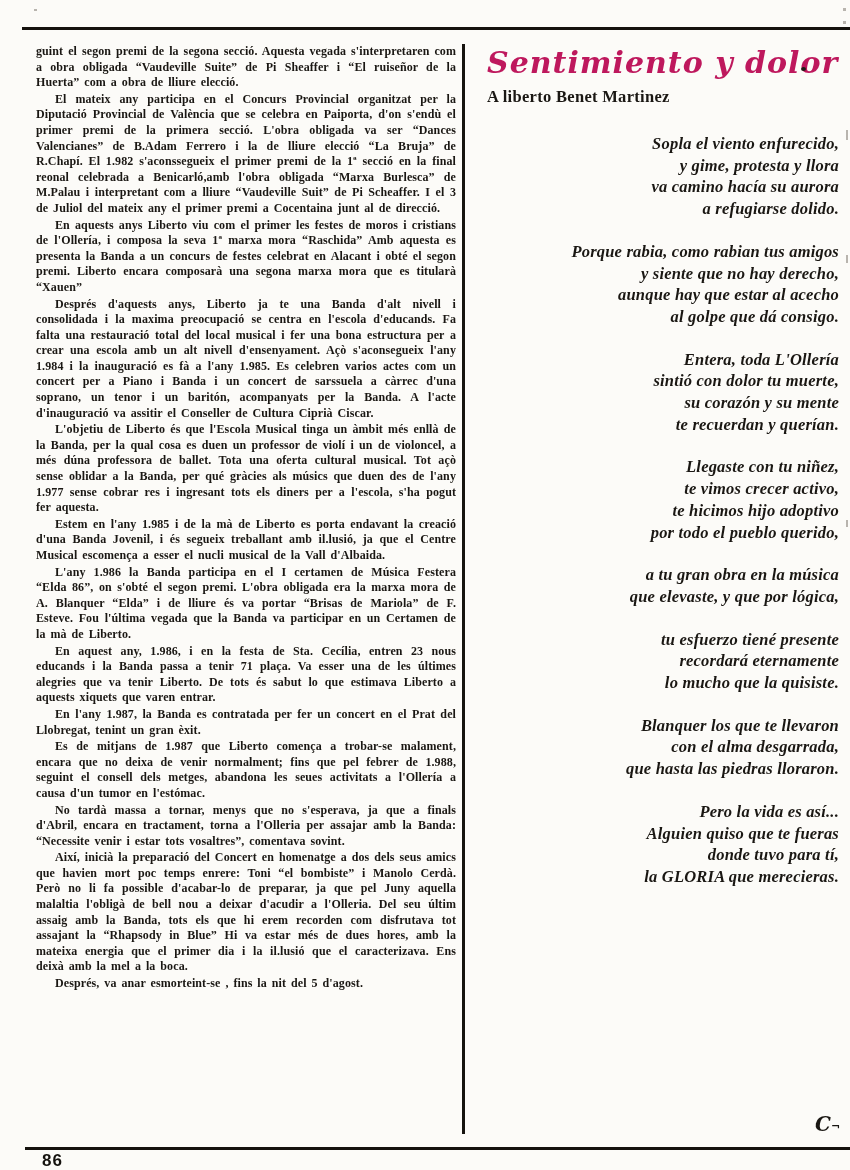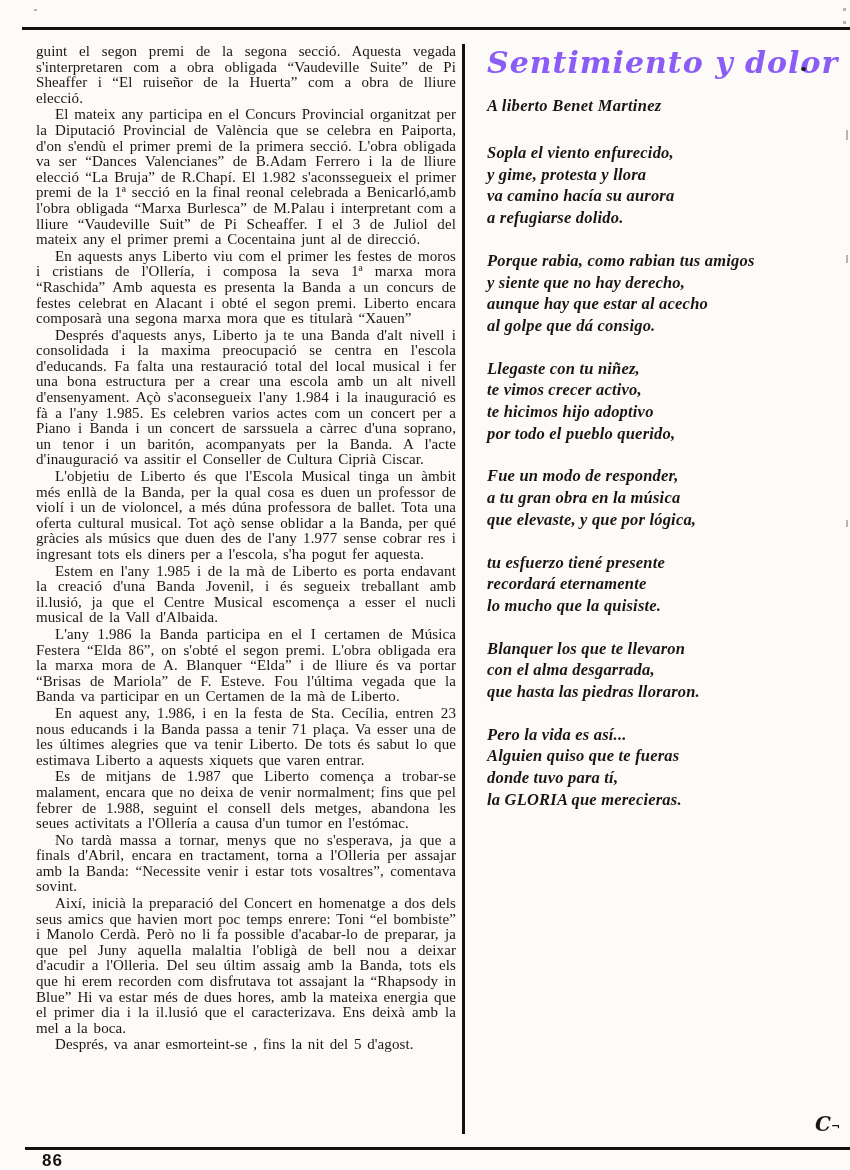--- a/index.html
+++ b/index.html
@@ -12,38 +12,38 @@
     font-family:"Liberation Serif", serif;
     color:#1a1713;
   }
   
   .top-rule{position:absolute;left:22px;top:27px;width:828px;height:3px;background:#15120e;}
   .bottom-rule{position:absolute;left:25px;top:1147px;width:825px;height:3px;background:#15120e;}
   .divider{position:absolute;left:462px;top:44px;width:3px;height:1090px;background:#16130f;}
   
   .col-left{
     position:absolute;left:36px;top:44px;width:420px;
-    font-weight:400;font-size:15px;line-height:15.6px;
+    font-weight:700;font-size:12px;line-height:15.6px;
     text-align:justify;word-spacing:1.8px;letter-spacing:0.1px;
   }
   .para{margin:0 0 1px 0;text-indent:19px;}
   .para.cont{text-indent:0;}
   
   .col-right{position:absolute;left:487px;top:46px;width:352px;}
   .poem-title{
     margin:0;font-family:"DejaVu Serif", serif;
     font-style:italic;font-weight:900;font-size:30px;line-height:34px;
-    letter-spacing:1px;color:#8b5cf6;
+    letter-spacing:1px;color:#be185d;
   }
   .dedication{
-    margin-top:16px;font-style:italic;font-weight:700;font-size:16.5px;
+    margin-top:7px;font-weight:700;font-size:16.5px;
     letter-spacing:0.3px;
   }
   .poem{margin-top:26px;}
-  .stanza{margin-bottom:21px;}
+  .stanza{margin-bottom:21px;text-align:right;}
   .line{
     font-style:italic;font-weight:700;font-size:16.5px;line-height:21.7px;
     letter-spacing:0.2px;white-space:nowrap;
   }
   
   .signature{
     position:absolute;left:815px;top:1112px;
     font-family:"DejaVu Serif", serif;font-style:italic;font-weight:900;font-size:20px;
   }
   .signature .mark{font-size:11px;font-style:normal;vertical-align:1px;}
@@ -65,20 +65,21 @@
 
   <div class="col-left" id="article-column">
       <p class="para cont">guint el segon premi de la segona secció. Aquesta vegada s'interpretaren com a obra obligada “Vaudeville Suite” de Pi Sheaffer i “El ruiseñor de la Huerta” com a obra de lliure elecció.</p>
       <p class="para">El mateix any participa en el Concurs Provincial organitzat per la Diputació Provincial de València que se celebra en Paiporta, d'on s'endù el primer premi de la primera secció. L'obra obligada va ser “Dances Valencianes” de B.Adam Ferrero i la de lliure elecció “La Bruja” de R.Chapí. El 1.982 s'aconssegueix el primer premi de la 1ª secció en la final reonal celebrada a Benicarló,amb l'obra obligada “Marxa Burlesca” de M.Palau i interpretant com a lliure “Vaudeville Suit” de Pi Scheaffer. I el 3 de Juliol del mateix any el primer premi a Cocentaina junt al de direcció.</p>
       <p class="para">En aquests anys Liberto viu com el primer les festes de moros i cristians de l'Ollería, i composa la seva 1ª marxa mora “Raschida” Amb aquesta es presenta la Banda a un concurs de festes celebrat en Alacant i obté el segon premi. Liberto encara composarà una segona marxa mora que es titularà “Xauen”</p>
       <p class="para">Després d'aquests anys, Liberto ja te una Banda d'alt nivell i consolidada i la maxima preocupació se centra en l'escola d'educands. Fa falta una restauració total del local musical i fer una bona estructura per a crear una escola amb un alt nivell d'ensenyament. Açò s'aconsegueix l'any 1.984 i la inauguració es fà a l'any 1.985. Es celebren varios actes com un concert per a Piano i Banda i un concert de sarssuela a càrrec d'una soprano, un tenor i un baritón, acompanyats per la Banda. A l'acte d'inauguració va assitir el Conseller de Cultura Ciprià Ciscar.</p>
       <p class="para">L'objetiu de Liberto és que l'Escola Musical tinga un àmbit més enllà de la Banda, per la qual cosa es duen un professor de violí i un de violoncel, a més dúna professora de ballet. Tota una oferta cultural musical. Tot açò sense oblidar a la Banda, per qué gràcies als músics que duen des de l'any 1.977 sense cobrar res i ingresant tots els diners per a l'escola, s'ha pogut fer aquesta.</p>
       <p class="para">Estem en l'any 1.985 i de la mà de Liberto es porta endavant la creació d'una Banda Jovenil, i és segueix treballant amb il.lusió, ja que el Centre Musical escomença a esser el nucli musical de la Vall d'Albaida.</p>
       <p class="para">L'any 1.986 la Banda participa en el I certamen de Música Festera “Elda 86”, on s'obté el segon premi. L'obra obligada era la marxa mora de A. Blanquer “Elda” i de lliure és va portar “Brisas de Mariola” de F. Esteve. Fou l'última vegada que la Banda va participar en un Certamen de la mà de Liberto.</p>
       <p class="para">En aquest any, 1.986, i en la festa de Sta. Cecília, entren 23 nous educands i la Banda passa a tenir 71 plaça. Va esser una de les últimes alegries que va tenir Liberto. De tots és sabut lo que estimava Liberto a aquests xiquets que varen entrar.</p>
+      <p class="para">En l'any 1.987, la Banda es contratada per fer un concert en el Prat del Llobregat, tenint un gran èxit.</p>
       <p class="para">Es de mitjans de 1.987 que Liberto comença a trobar-se malament, encara que no deixa de venir normalment; fins que pel febrer de 1.988, seguint el consell dels metges, abandona les seues activitats a l'Ollería a causa d'un tumor en l'estómac.</p>
       <p class="para">No tardà massa a tornar, menys que no s'esperava, ja que a finals d'Abril, encara en tractament, torna a l'Olleria per assajar amb la Banda: “Necessite venir i estar tots vosaltres”, comentava sovint.</p>
       <p class="para">Així, inicià la preparació del Concert en homenatge a dos dels seus amics que havien mort poc temps enrere: Toni “el bombiste” i Manolo Cerdà. Però no li fa possible d'acabar-lo de preparar, ja que pel Juny aquella malaltia l'obligà de bell nou a deixar d'acudir a l'Olleria. Del seu últim assaig amb la Banda, tots els que hi erem recorden com disfrutava tot assajant la “Rhapsody in Blue” Hi va estar més de dues hores, amb la mateixa energia que el primer dia i la il.lusió que el caracterizava. Ens deixà amb la mel a la boca.</p>
       <p class="para">Després, va anar esmorteint-se , fins la nit del 5 d'agost.</p>
     </div>
 
   <div class="divider"></div>
 
   <div class="col-right">
     <h1 class="poem-title">Sentimiento y dolor</h1>
@@ -90,27 +91,32 @@
           <div class="line">va camino hacía su aurora</div>
           <div class="line">a refugiarse dolido.</div>
         </div>
         <div class="stanza">
           <div class="line">Porque rabia, como rabian tus amigos</div>
           <div class="line">y siente que no hay derecho,</div>
           <div class="line">aunque hay que estar al acecho</div>
           <div class="line">al golpe que dá consigo.</div>
         </div>
         <div class="stanza">
+          <div class="line">Entera, toda L'Ollería</div>
+          <div class="line">sintió con dolor tu muerte,</div>
+          <div class="line">su corazón y su mente</div>
+          <div class="line">te recuerdan y querían.</div>
+        </div>
+        <div class="stanza">
           <div class="line">Llegaste con tu niñez,</div>
           <div class="line">te vimos crecer activo,</div>
           <div class="line">te hicimos hijo adoptivo</div>
           <div class="line">por todo el pueblo querido,</div>
         </div>
         <div class="stanza">
-          <div class="line">Fue un modo de responder,</div>
           <div class="line">a tu gran obra en la música</div>
           <div class="line">que elevaste, y que por lógica,</div>
         </div>
         <div class="stanza">
           <div class="line">tu esfuerzo tiené presente</div>
           <div class="line">recordará eternamente</div>
           <div class="line">lo mucho que la quisiste.</div>
         </div>
         <div class="stanza">
           <div class="line">Blanquer los que te llevaron</div>

